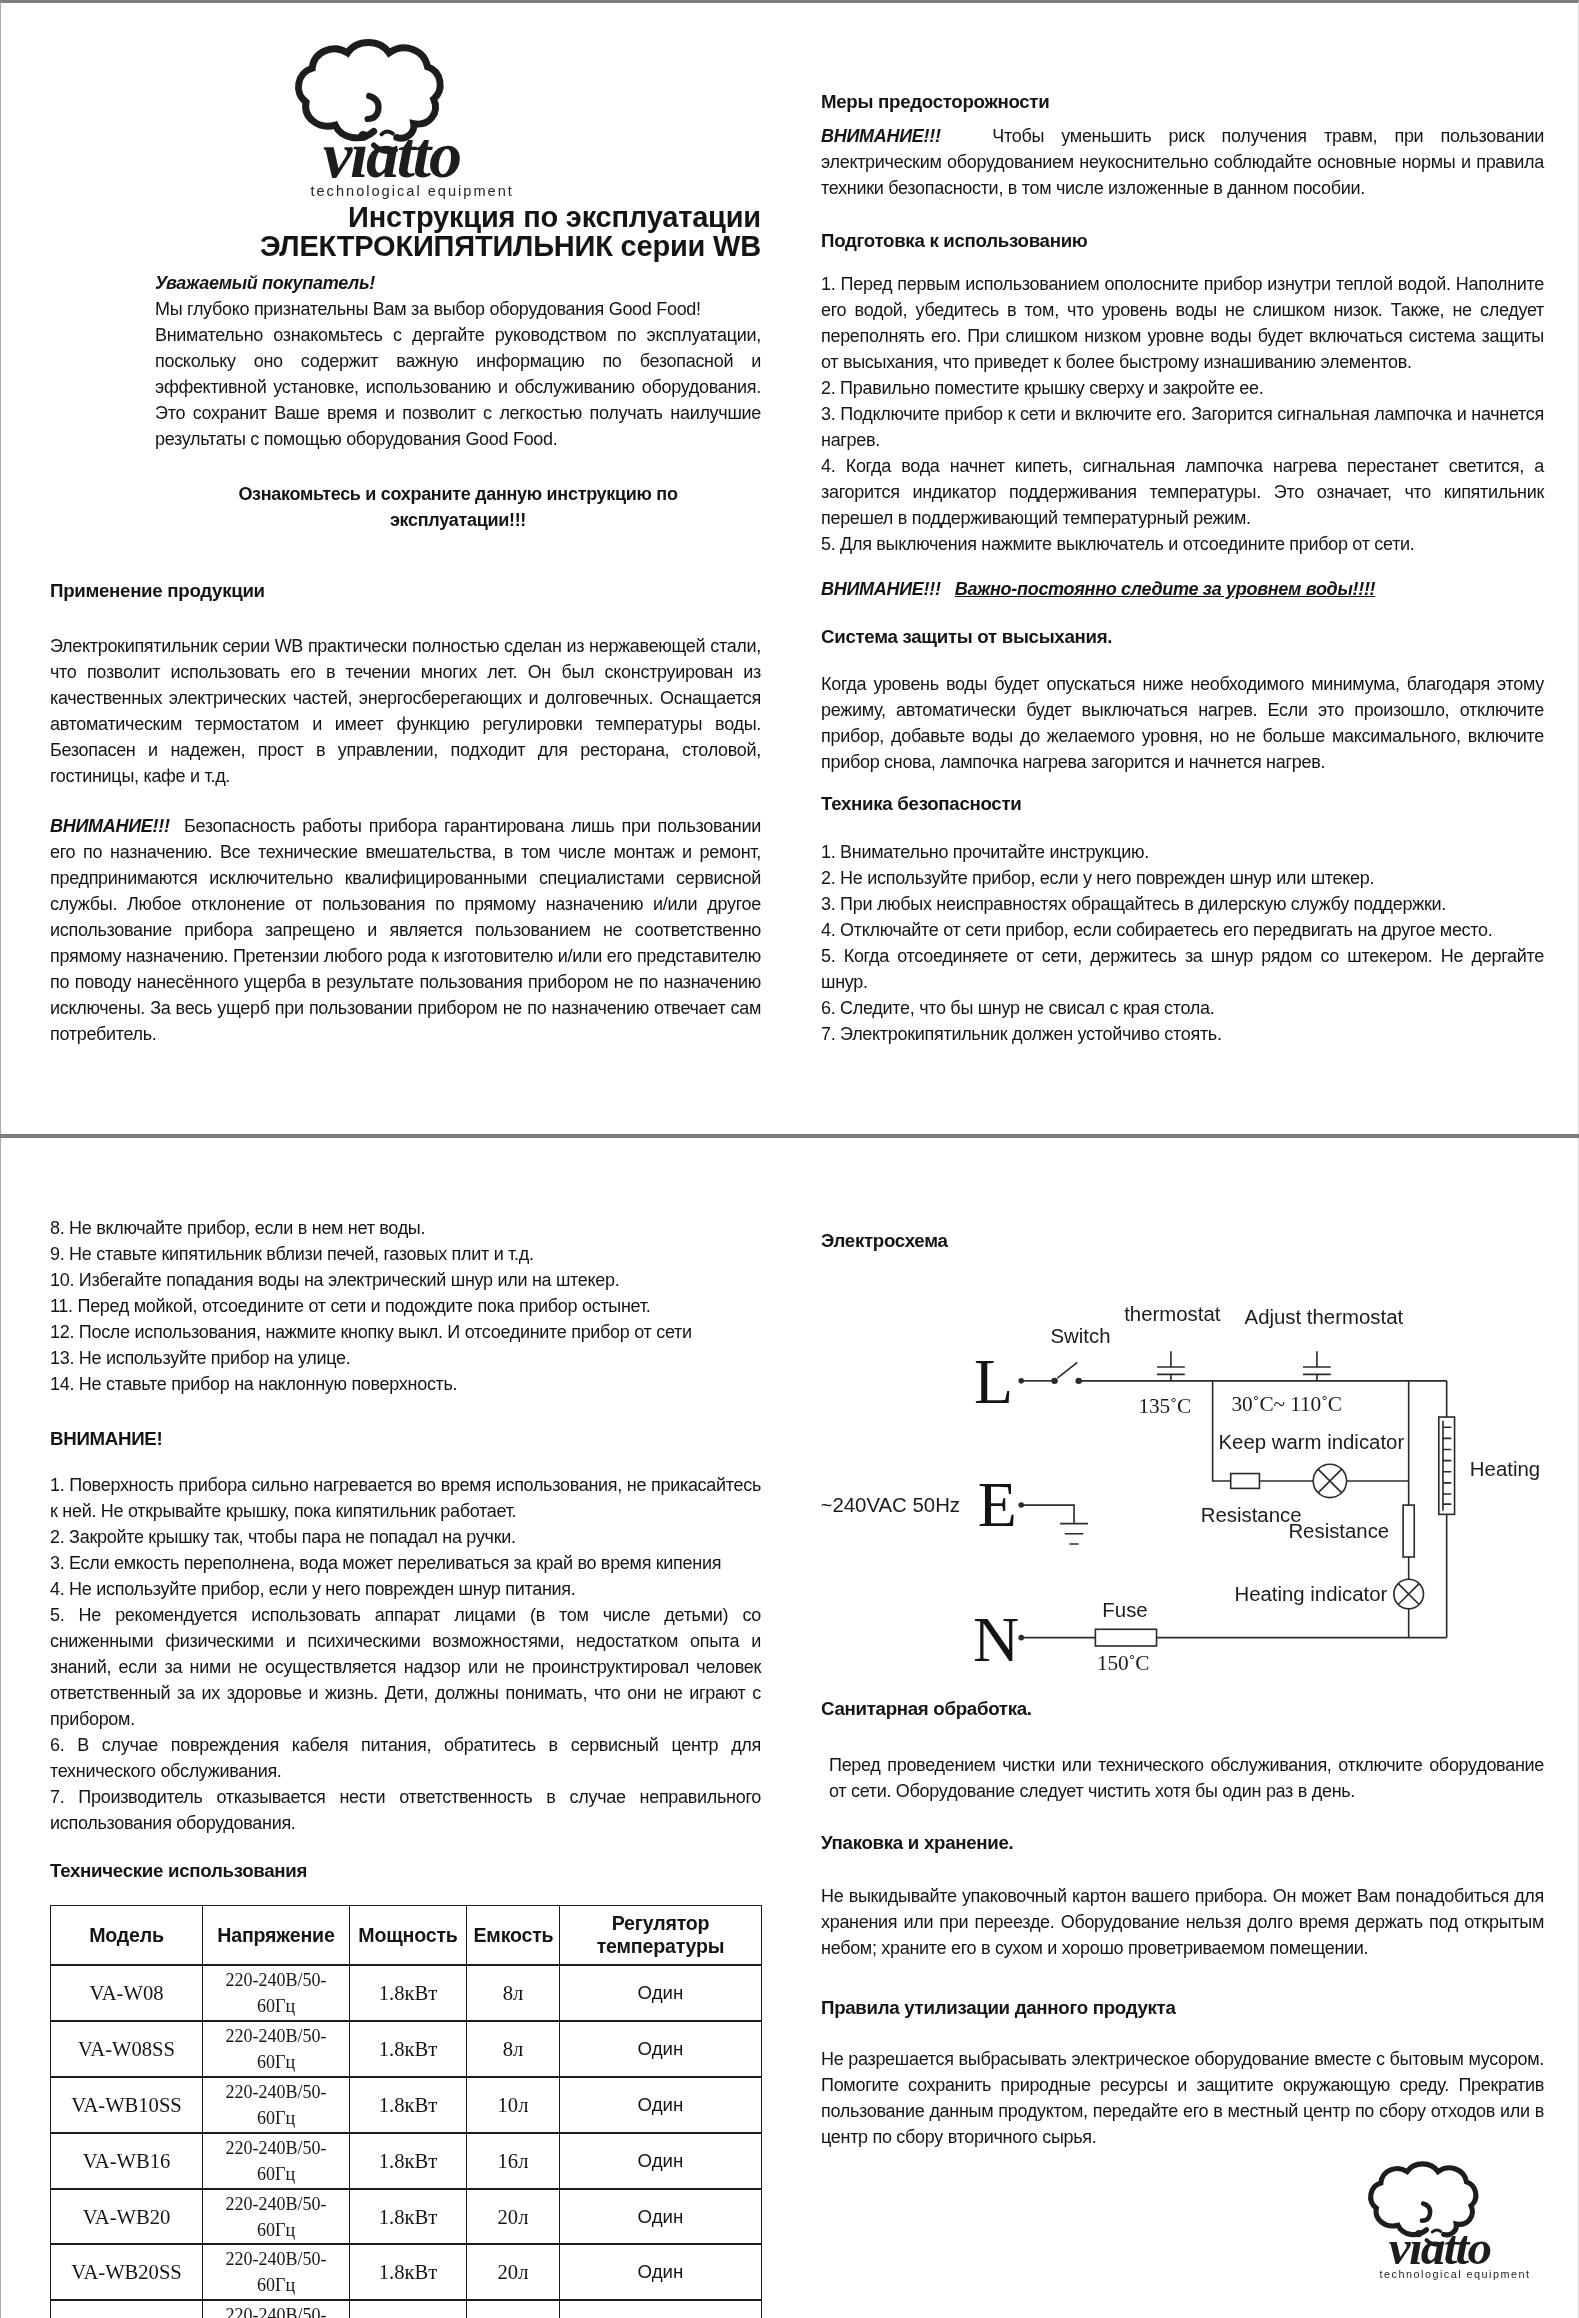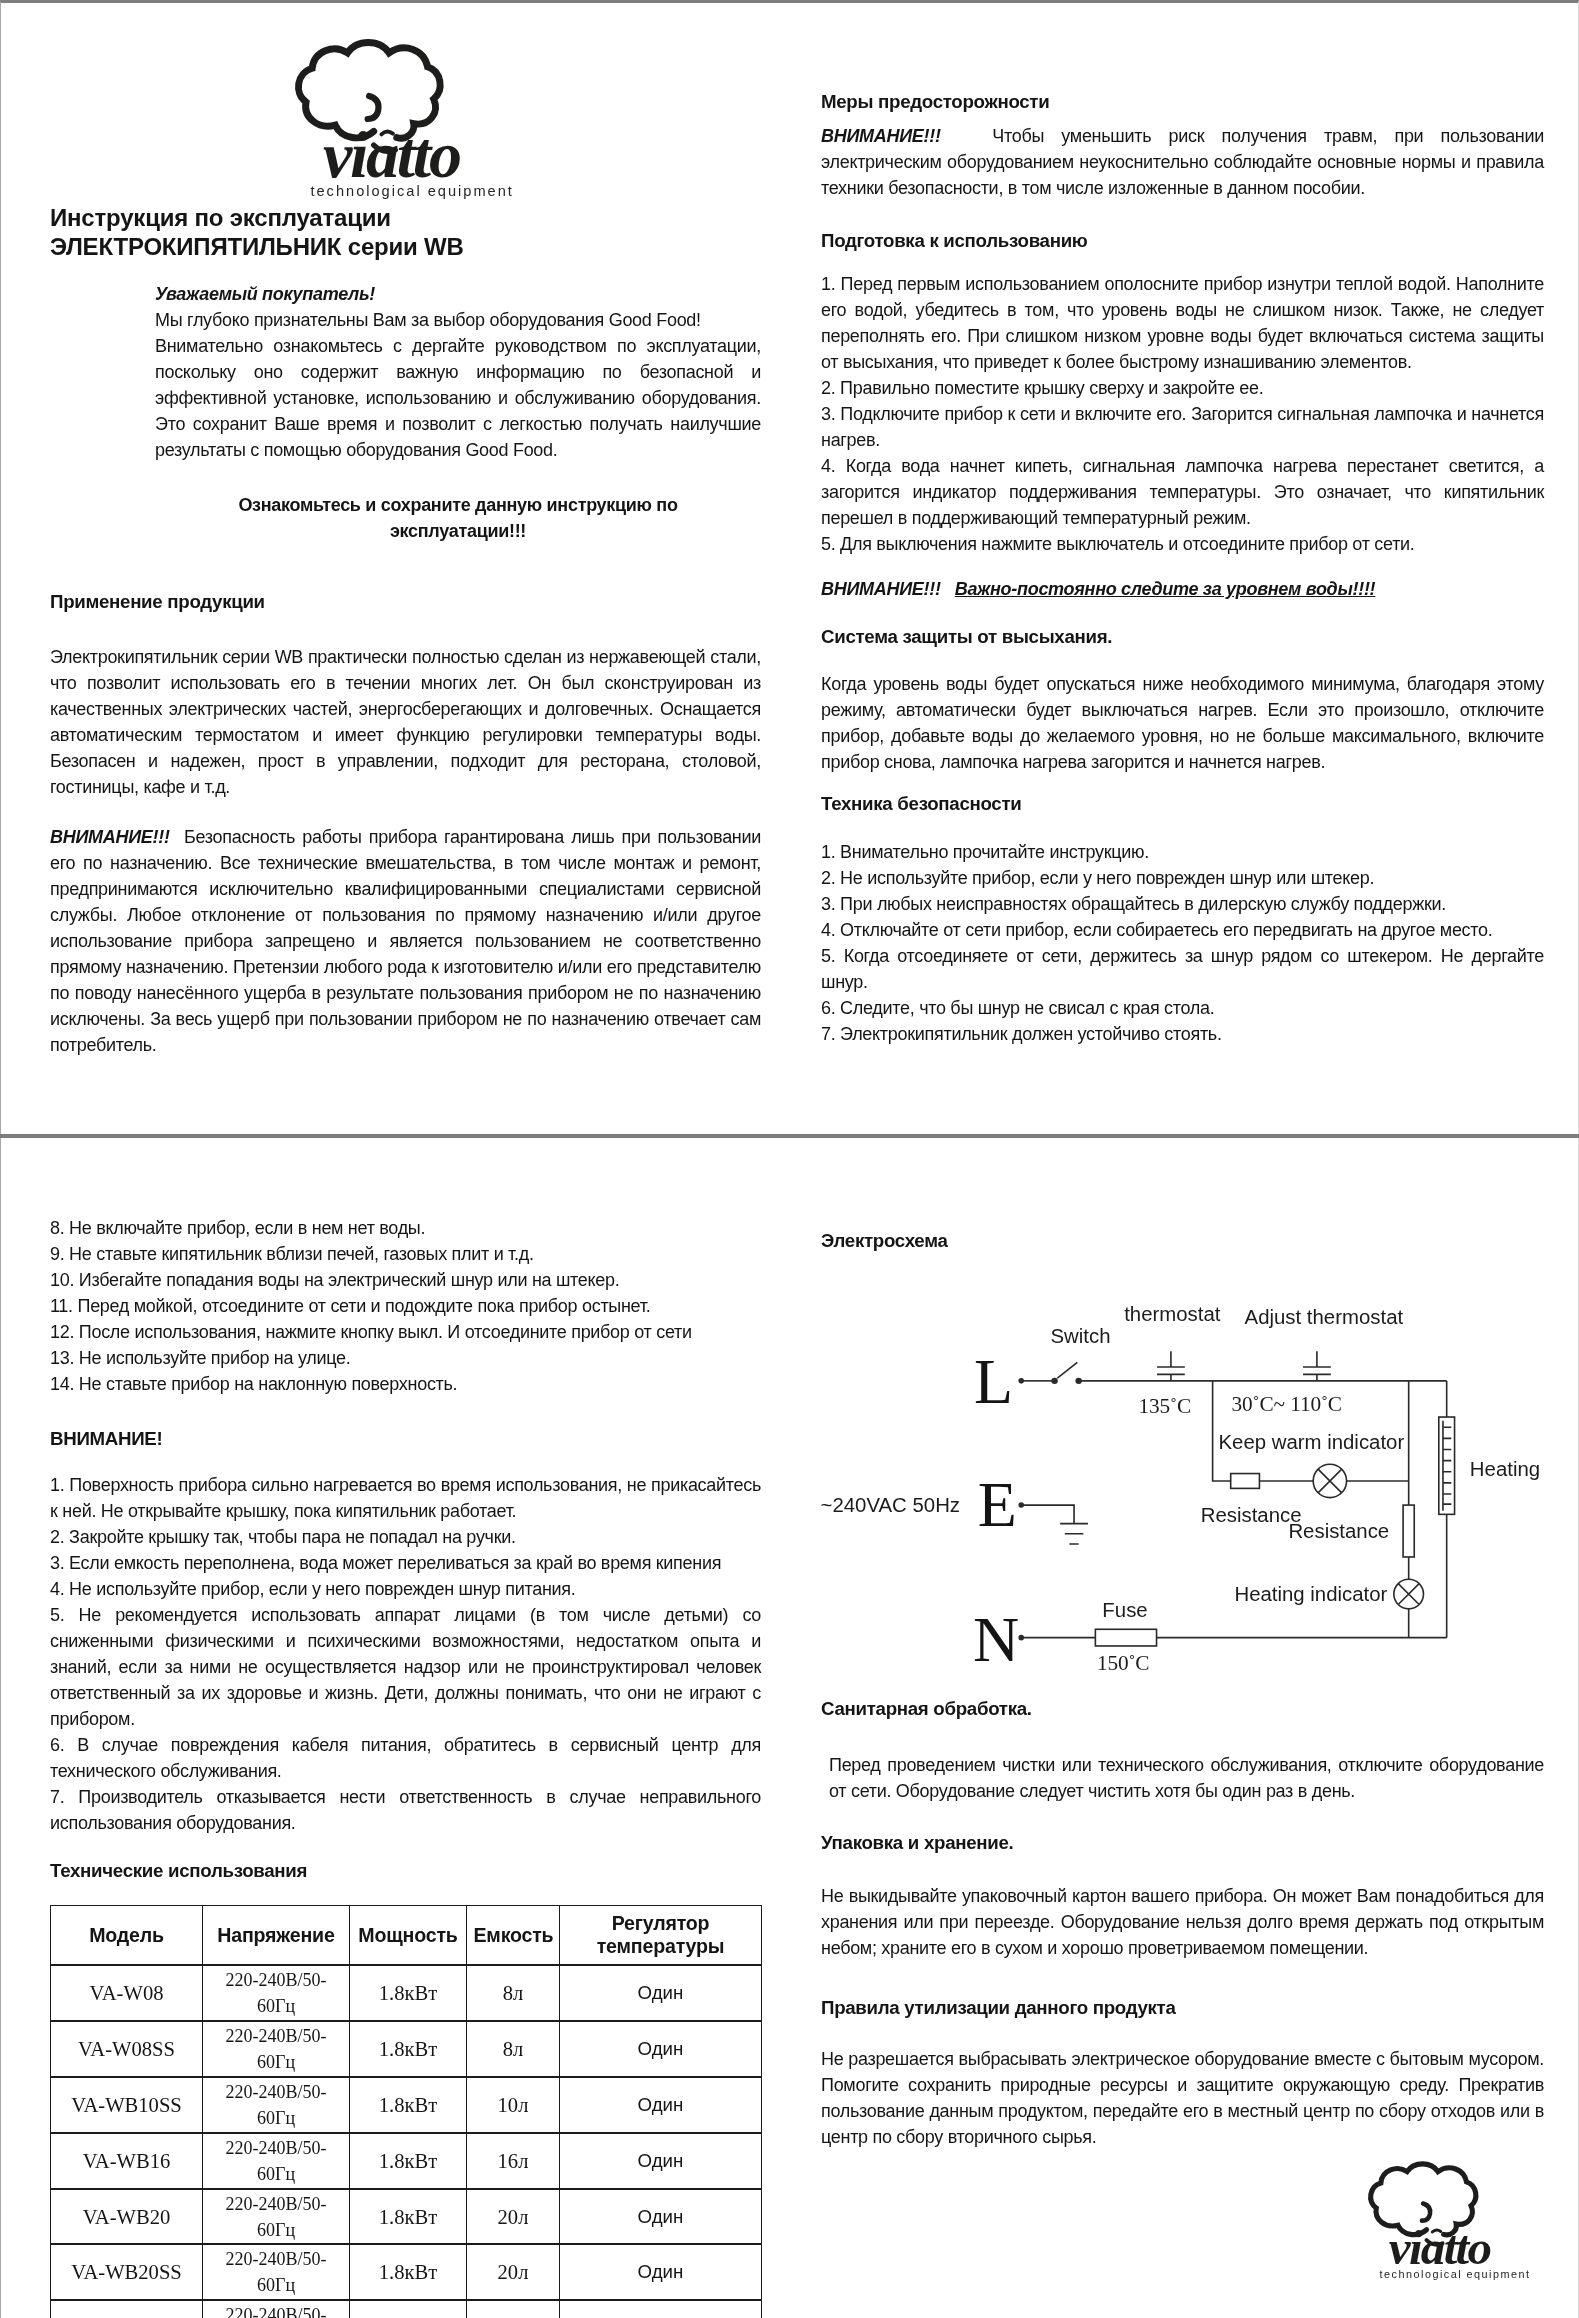--- a/index.html
+++ b/index.html
@@ -19,22 +19,22 @@
   }
   .col { position:absolute; text-align:justify; }
   p { margin:0; text-align:justify; }
   .b { font-weight:bold;font-style:italic; }
   .u { text-decoration:underline; }
   h3 {
     margin:0; font-size:18.7px; line-height:26px; font-weight:bold; text-align:left;
   }
   
   .logo-top { display:block; margin:0 auto; }
-  .doc-title { text-align:left; font-weight:bold; font-size:24px; line-height:29px; margin-top:3.7px; letter-spacing:-0.2px; }
-  .intro { margin-left:105px; margin-top:20px; }
+  .doc-title { text-align:right; font-weight:bold; font-size:29px; line-height:29px; margin-top:3.7px; letter-spacing:-0.2px; }
+  .intro { margin-left:105px; margin-top:9px; }
   .save-note { text-align:center; font-weight:bold; margin-top:29px; }
   .save-note p { text-align:center; }
   .sect { margin-top:27px; }
   
   table.specs {
     border-collapse:collapse; margin-top:21px; width:711px;
     border:1.9px solid #1c1c1c; table-layout:fixed;
   }
   table.specs th {
     font-size:19.6px; font-weight:bold; letter-spacing:-0.2px;

